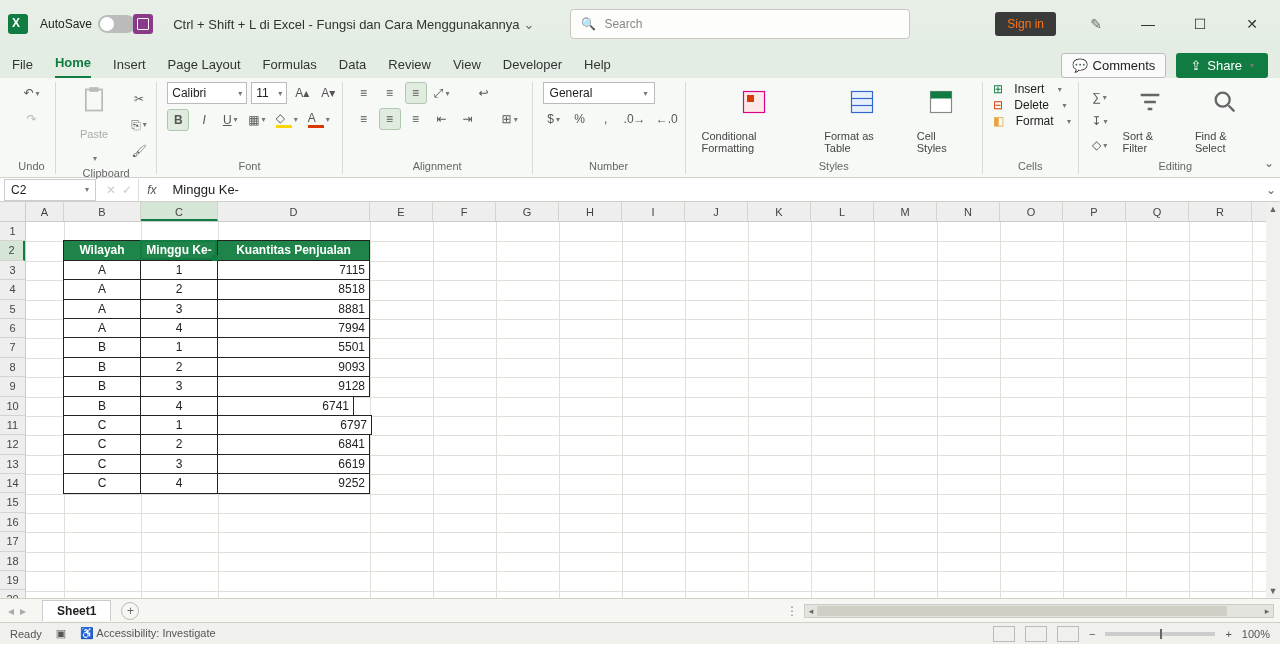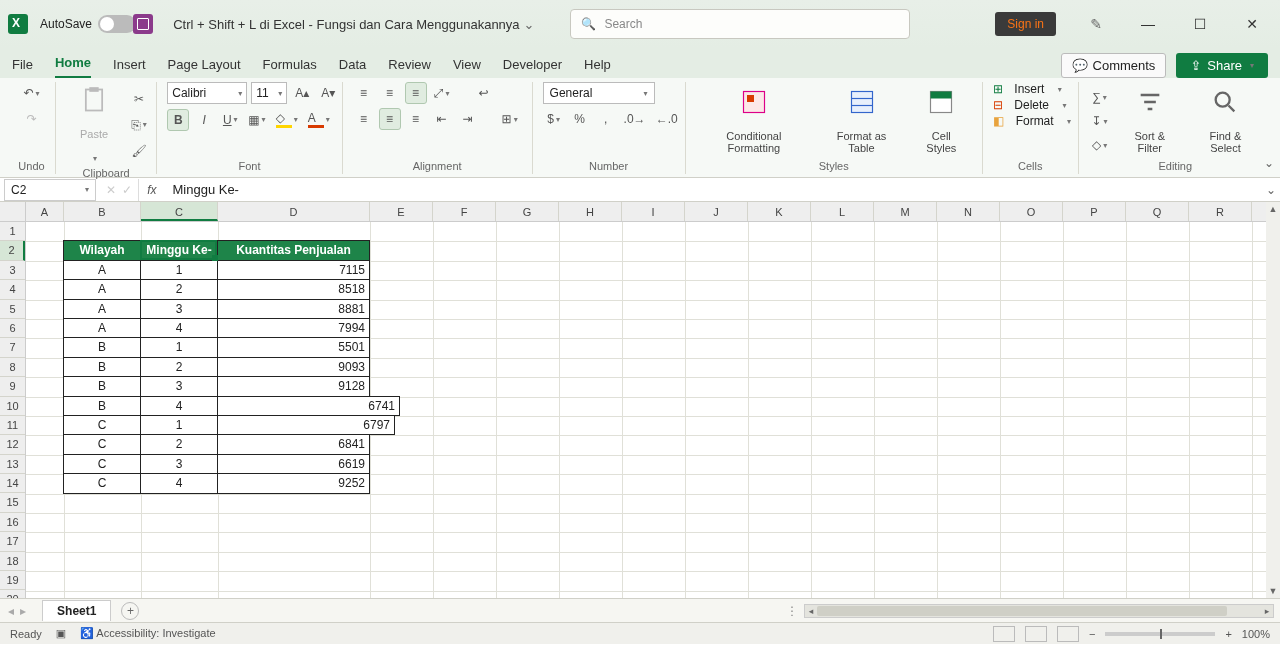--- a/index.html
+++ b/index.html
@@ -32,21 +32,21 @@
 .share-btn{background:#107c41;color:#fff;padding:5px 14px;border-radius:3px;display:flex;align-items:center;gap:6px;}
 
 
 .ribbon{height:100px;background:#f6f9f6;border-bottom:1px solid #d0d0c8;display:flex;padding:4px 8px 0 8px;}
 .group{border-right:1px solid #dadad0;padding:0 10px;display:flex;flex-direction:column;justify-content:space-between;height:92px;}
 .group-label{text-align:center;font-size:11px;color:#666;padding-bottom:2px;position:relative;}
 .group-body{flex:1;display:flex;align-items:center;gap:6px;}
 .btn{display:inline-flex;align-items:center;justify-content:center;padding:3px;border-radius:3px;color:#555;min-width:22px;min-height:22px;}
 .col{display:flex;flex-direction:column;gap:4px;align-items:center;}
 .row{display:flex;gap:4px;align-items:center;}
-.big-btn{display:flex;flex-direction:column;align-items:center;gap:14px;padding:4px 6px;font-size:11px;color:#444;text-align:center;min-width:56px;}
+.big-btn{display:flex;flex-direction:column;align-items:center;gap:14px;padding:4px 6px;font-size:11px;color:#444;min-width:56px;}
 .big-btn svg{width:28px;height:28px;}
 .font-name{width:80px;height:22px;border:1px solid #bbb;background:#fff;padding:0 4px;display:flex;align-items:center;justify-content:space-between;font-size:12px;}
 .font-size{width:36px;height:22px;border:1px solid #bbb;background:#fff;padding:0 4px;display:flex;align-items:center;justify-content:space-between;font-size:12px;}
 .number-fmt{width:112px;height:22px;border:1px solid #bbb;background:#fff;padding:0 6px;display:flex;align-items:center;justify-content:space-between;font-size:12px;}
 .bold{font-weight:bold;border:1px solid #b0c8b0;background:#e0ece0;}
 .underline-y{border-bottom:3px solid #ffd500;width:16px;}
 .underline-r{border-bottom:3px solid #d83b01;width:16px;}
 .chev-sm{font-size:8px;color:#777;margin-left:2px;}
 .collapse-ribbon{position:absolute;right:6px;top:156px;color:#666;}
 
@@ -430,24 +430,24 @@
       <div class="dcell " style="left: 114px; top: 115.4px; width: 78px; height: 20.4px;">1</div>
       <div class="dcell num" style="left: 191px; top: 115.4px; width: 153px; height: 20.4px;">5501</div>
       <div class="dcell " style="left: 37px; top: 134.8px; width: 78px; height: 20.4px;">B</div>
       <div class="dcell " style="left: 114px; top: 134.8px; width: 78px; height: 20.4px;">2</div>
       <div class="dcell num" style="left: 191px; top: 134.8px; width: 153px; height: 20.4px;">9093</div>
       <div class="dcell " style="left: 37px; top: 154.2px; width: 78px; height: 20.4px;">B</div>
       <div class="dcell " style="left: 114px; top: 154.2px; width: 78px; height: 20.4px;">3</div>
       <div class="dcell num" style="left: 191px; top: 154.2px; width: 153px; height: 20.4px;">9128</div>
       <div class="dcell " style="left: 37px; top: 173.6px; width: 78px; height: 20.4px;">B</div>
       <div class="dcell " style="left: 114px; top: 173.6px; width: 78px; height: 20.4px;">4</div>
-      <div class="dcell num" style="left: 191px; top: 173.6px; width: 183px; height: 20.4px;">6741</div>
+      <div class="dcell num" style="left: 191px; top: 173.6px; width: 137px; height: 20.4px;">6741</div>
       <div class="dcell " style="left: 37px; top: 193px; width: 78px; height: 20.4px;">C</div>
       <div class="dcell " style="left: 114px; top: 193px; width: 78px; height: 20.4px;">1</div>
-      <div class="dcell num" style="left: 191px; top: 193px; width: 178px; height: 20.4px;">6797</div>
+      <div class="dcell num" style="left: 191px; top: 193px; width: 155px; height: 20.4px;">6797</div>
       <div class="dcell " style="left: 37px; top: 212.4px; width: 78px; height: 20.4px;">C</div>
       <div class="dcell " style="left: 114px; top: 212.4px; width: 78px; height: 20.4px;">2</div>
       <div class="dcell num" style="left: 191px; top: 212.4px; width: 153px; height: 20.4px;">6841</div>
       <div class="dcell " style="left: 37px; top: 231.8px; width: 78px; height: 20.4px;">C</div>
       <div class="dcell " style="left: 114px; top: 231.8px; width: 78px; height: 20.4px;">3</div>
       <div class="dcell num" style="left: 191px; top: 231.8px; width: 153px; height: 20.4px;">6619</div>
       <div class="dcell " style="left: 37px; top: 251.2px; width: 78px; height: 20.4px;">C</div>
       <div class="dcell " style="left: 114px; top: 251.2px; width: 78px; height: 20.4px;">4</div>
       <div class="dcell num" style="left: 191px; top: 251.2px; width: 153px; height: 20.4px;">9252</div>
       <div class="active-cell" style="left: 114px; top: 18.4px; width: 77px; height: 19.4px;"></div>

